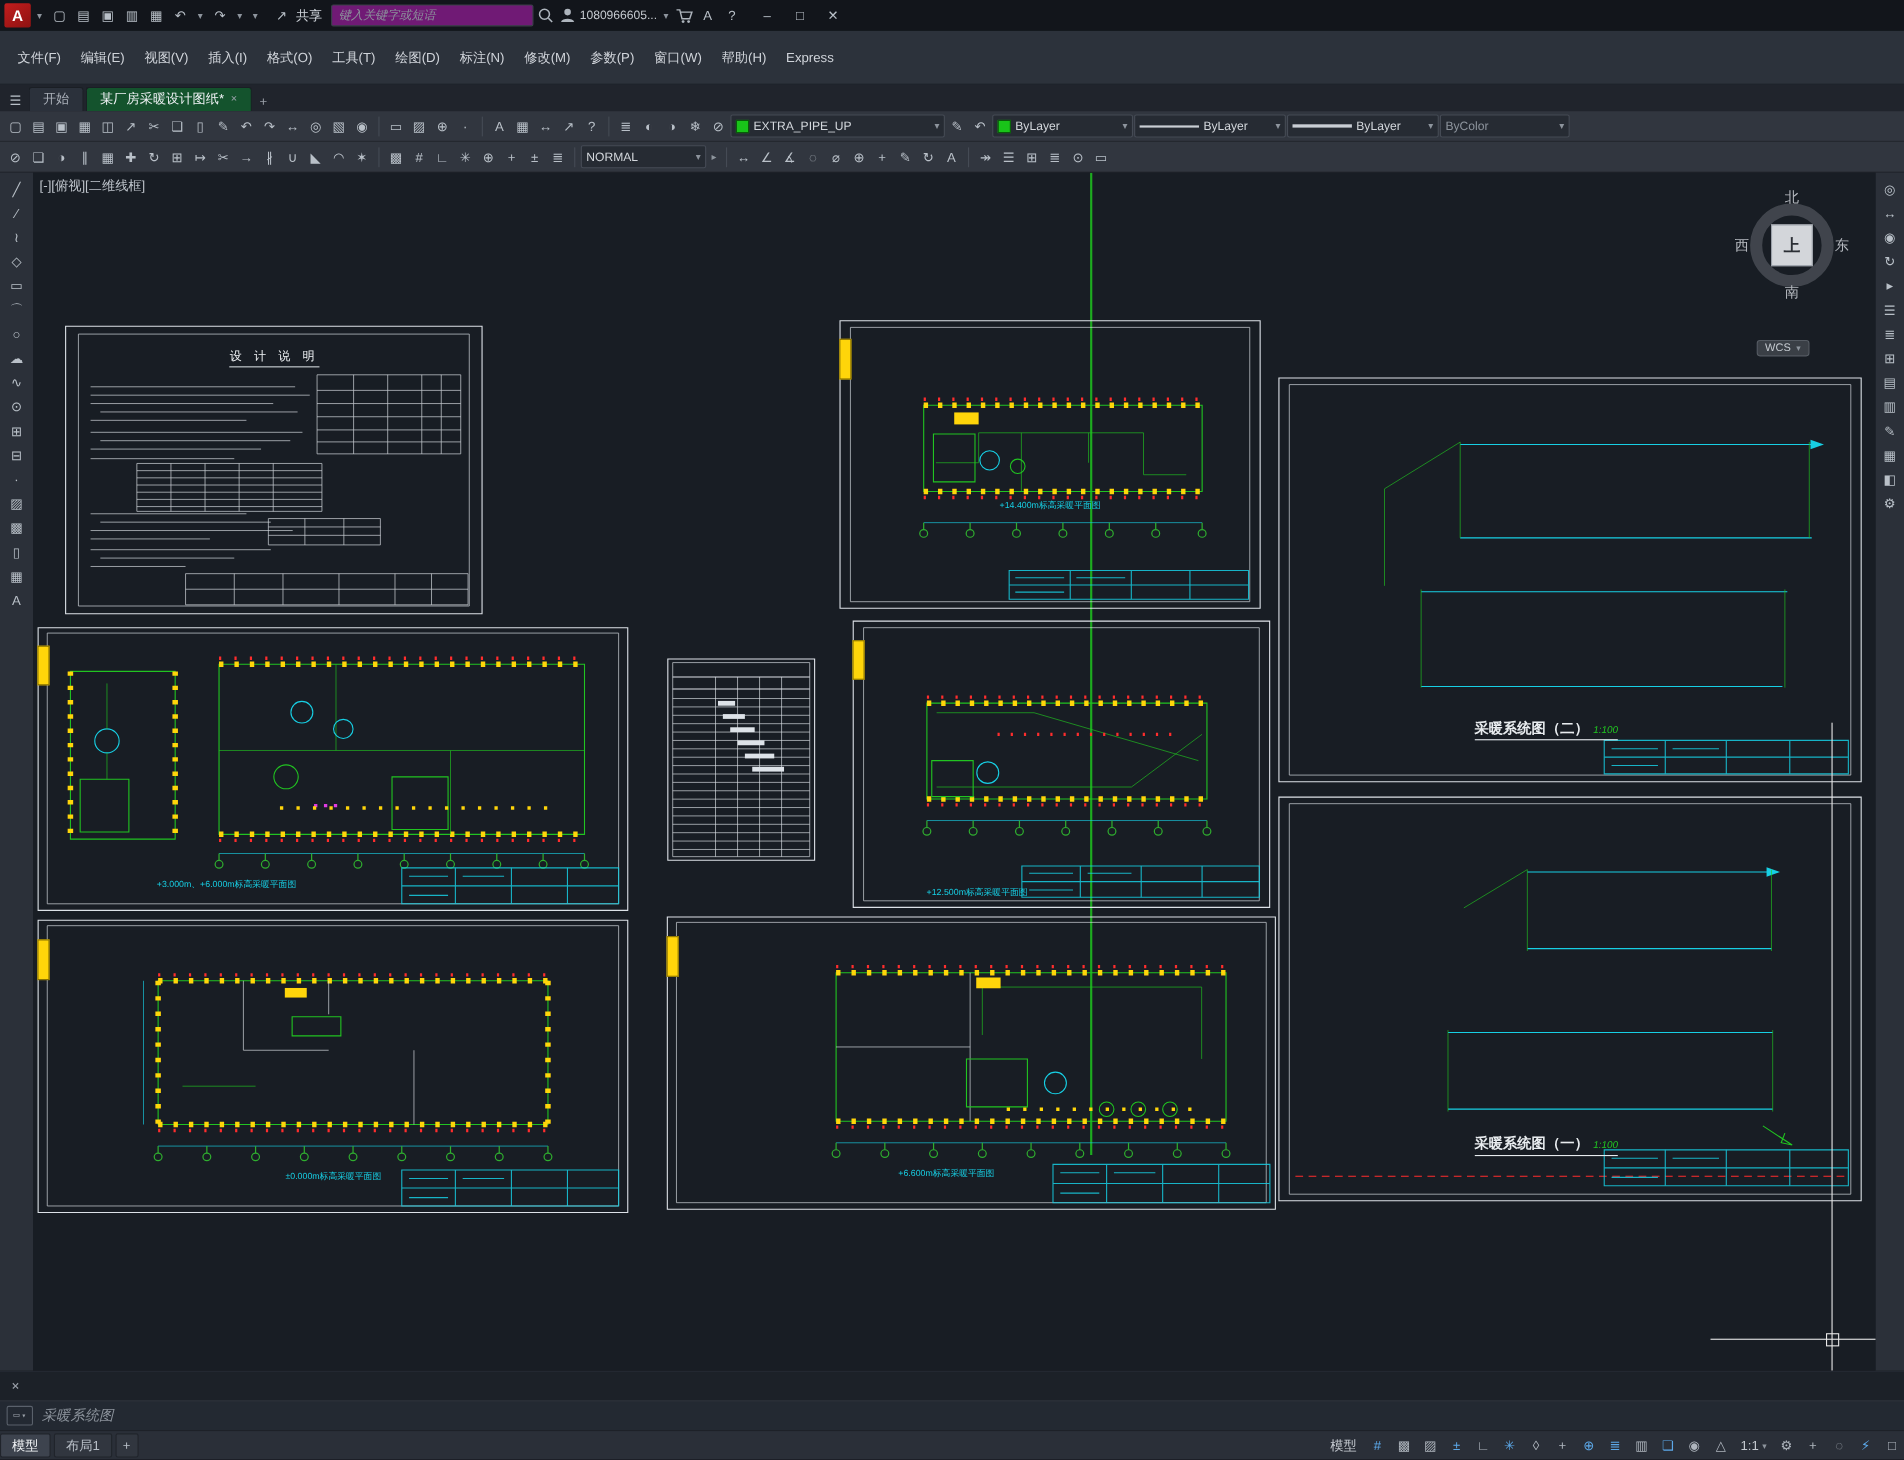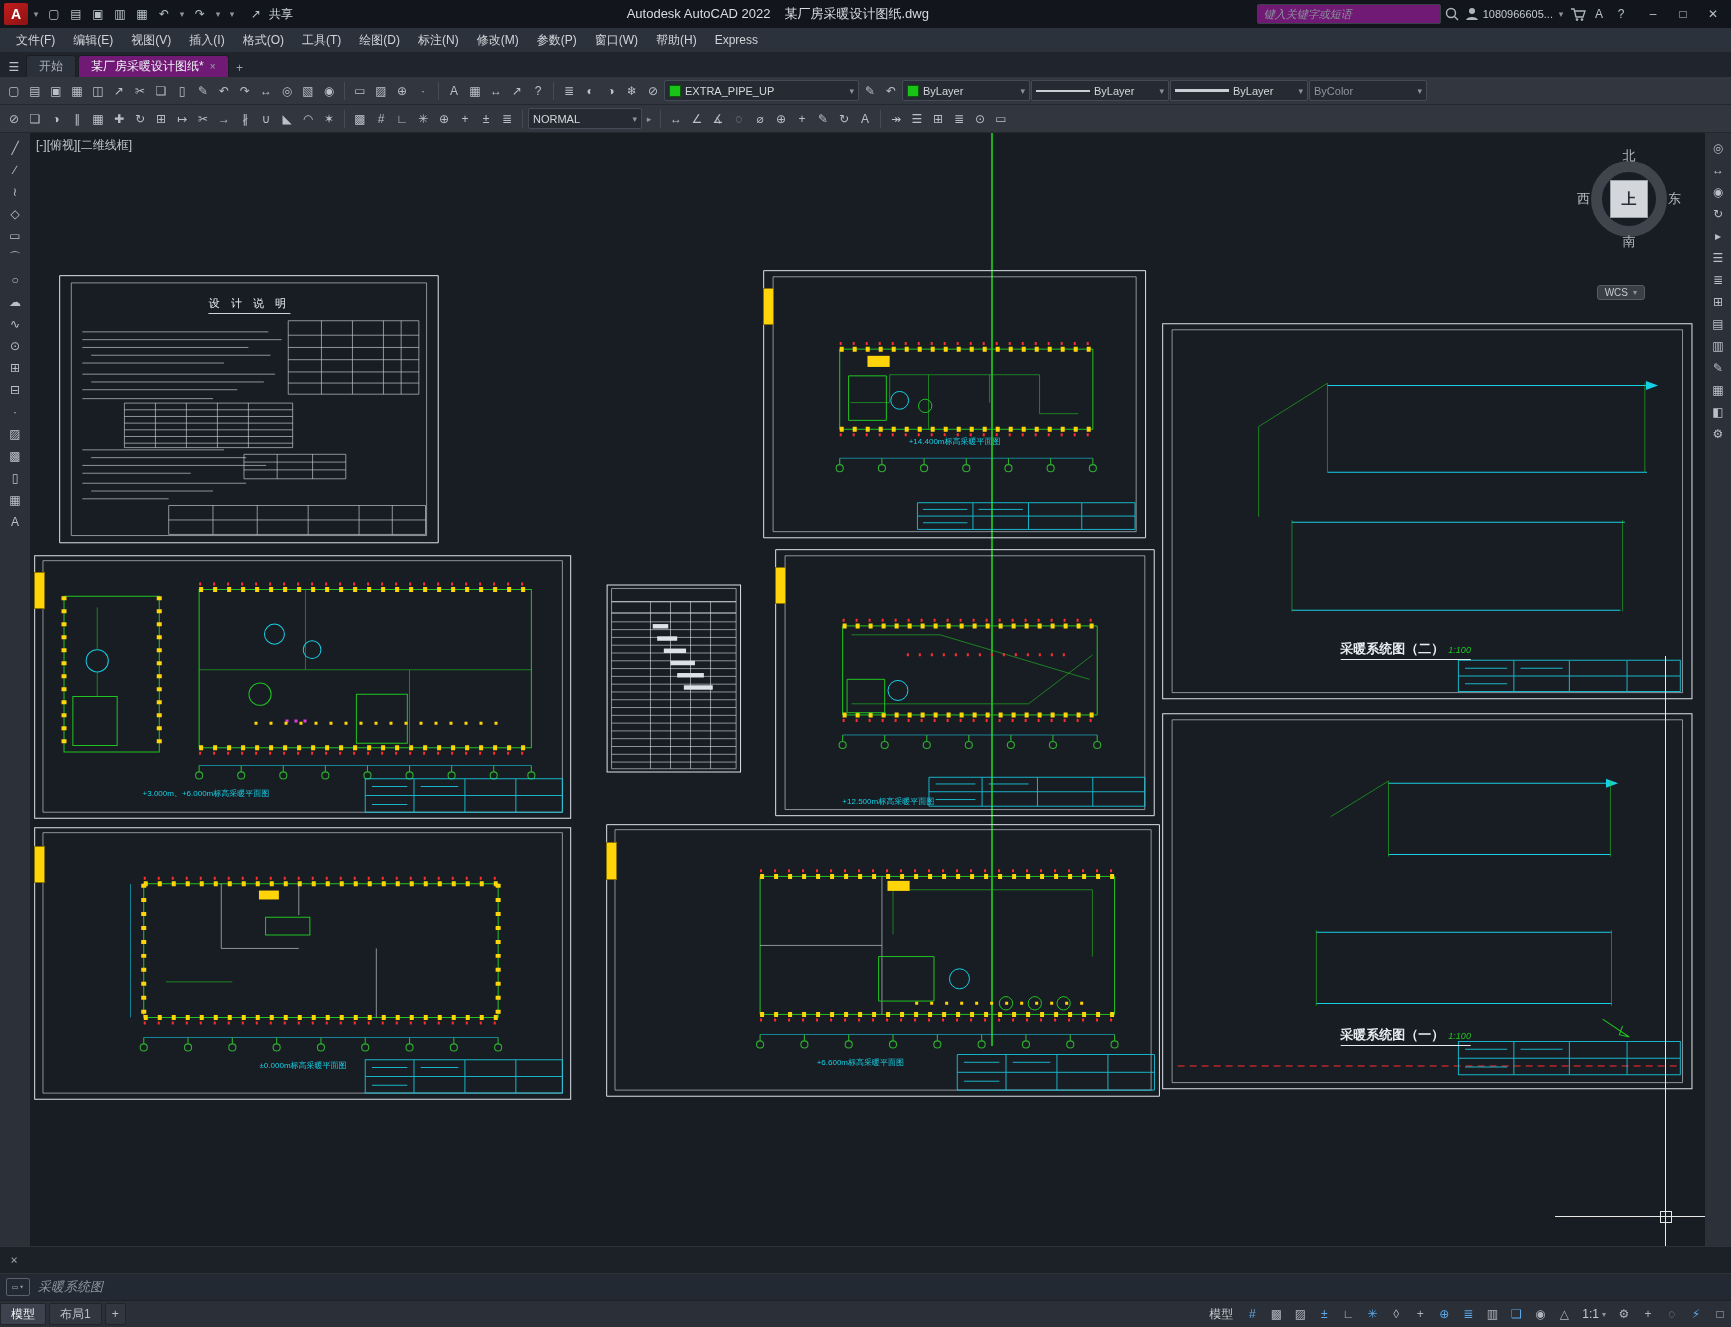--- a/index.html
+++ b/index.html
@@ -14,27 +14,27 @@
   .tb-title{flex:1;text-align:center;color:#d8dce2;font-size:13px;white-space:nowrap;overflow:hidden;}
   .tb-title b{font-weight:normal;margin-left:14px;}
   .searchbox{width:170px;height:18px;background:#701a75;border:1px solid #3a4049;border-radius:2px;color:#c5cad0;font-style:italic;font-size:11px;padding:0 6px;outline:none;}
   .searchbox::placeholder{color:#8b929b;font-style:italic;}
   .micon{width:18px;height:18px;flex:0 0 auto;}
   .share-btn{display:flex;align-items:center;gap:3px;color:#cfd4da;padding:0 6px;}
   .winbtns{display:flex;gap:2px;margin-left:6px;}
   .winbtns .ic{width:28px;}
 
   
-  .menubar{height:24px;background:#2c323b;display:flex;align-items:center;padding:0 8px;gap:2px;font-size:12px;border-bottom:1px solid #20242b;}
+  .menubar{height:24px;background:#2c323b;display:flex;align-items:center;padding:12px 8px;gap:2px;font-size:12px;border-bottom:1px solid #20242b;}
   .menu-item{padding:2px 8px;color:#d0d4da;border-radius:2px;white-space:nowrap;}
 
   
   .filetabs{height:24px;background:#20242c;display:flex;align-items:flex-end;padding:0 4px;gap:2px;font-size:12px;}
   .ftab{height:21px;display:flex;align-items:center;gap:6px;padding:0 12px;background:#2b313b;color:#aab0b9;border:1px solid #1a1e24;border-bottom:none;border-radius:3px 3px 0 0;}
-  .ftab.active{background:#701a75;color:#eef1f4;}
+  .ftab.active{background:#14532d;color:#eef1f4;}
   .ftab .x{color:#9aa0a9;font-size:10px;}
   .ftab-plus{width:18px;height:18px;display:flex;align-items:center;justify-content:center;color:#9aa0a9;}
 
   
   .toolrow{height:27px;background:#31363f;display:flex;align-items:center;padding:0 4px;gap:1px;border-bottom:1px solid #23272e;}
   .sep{width:1px;height:18px;background:#454b55;margin:0 4px;flex:0 0 auto;}
   .combo{height:19px;background:#262b33;border:1px solid #454b55;display:flex;align-items:center;gap:4px;padding:0 4px;font-size:11px;color:#d3d7dc;border-radius:2px;flex:0 0 auto;}
   .combo .arrow{color:#8d949d;font-size:9px;margin-left:auto;}
   .swatch{width:10px;height:10px;background:#19c419;border:1px solid #0a5a0a;flex:0 0 auto;}
   .lt-sample{width:54px;height:2px;background:#c9ced4;flex:0 0 auto;}
@@ -131,23 +131,20 @@
     <span class="ic">▥</span>
     <span class="ic">▦</span>
     <span class="ic">↶</span>
     <span class="ic sm">▾</span>
     <span class="ic">↷</span>
     <span class="ic sm">▾</span>
     <span class="ic sm">▾</span>
     <div class="share-btn">
       <span class="ic">↗</span>
       <span>共享</span>
-    </div>
-    <div class="tb-title">
-      <span>Autodesk AutoCAD 2022</span><b>某厂房采暖设计图纸.dwg</b>
     </div>
     <input class="searchbox" placeholder="键入关键字或短语" style="">
     <svg class="micon" viewBox="0 0 18 18">
         <circle cx="8" cy="8" r="4.5" fill="none" stroke="#aeb5bd" stroke-width="1.4"></circle>
         <line x1="11.5" y1="11.5" x2="15" y2="15" stroke="#aeb5bd" stroke-width="1.4"></line>
       </svg>
     <svg class="micon" viewBox="0 0 18 18">
         <circle cx="9" cy="6" r="3" fill="#aeb5bd"></circle>
         <path d="M3 15c1-4 11-4 12 0z" fill="#aeb5bd"></path>
       </svg>

